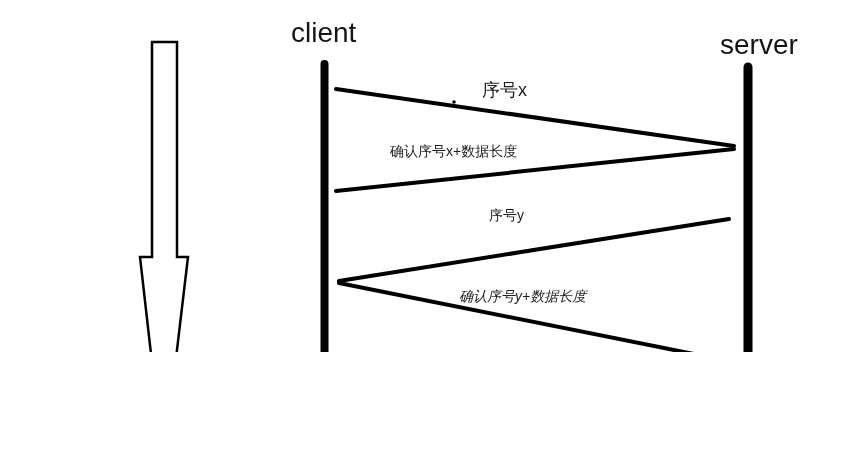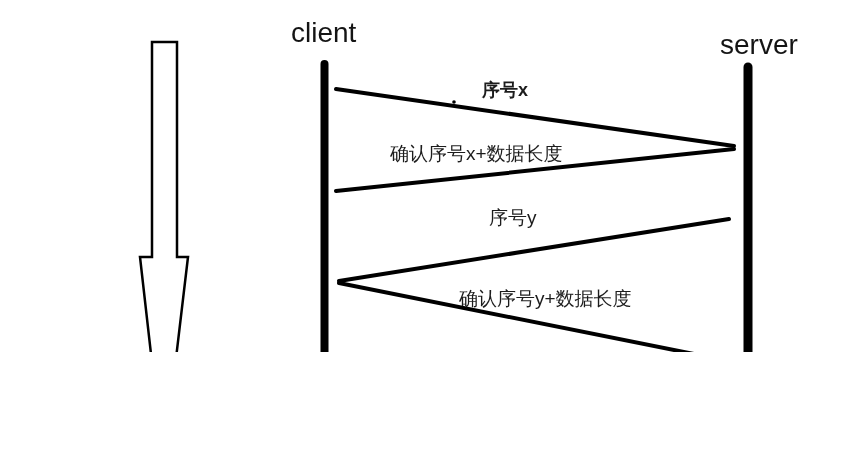--- a/index.html
+++ b/index.html
@@ -64,27 +64,27 @@
     top: 120px;
     width: 22px;
     font-size: 19px;
     line-height: 28px;
     text-align: center;
     white-space: normal;
     word-break: break-all;
     color: #2a2a2a;
   }
   .lbl.msg {
-    font-size: 19px;
+    font-size: 14px;
     color: #1c1c1c;
   }
-  .msg.m1 { left: 482px; top: 81px; font-size: 18px; font-weight: bold; }
+  .msg.m1 { left: 482px; top: 81px; font-size: 18px; }
   .msg.m2 { left: 390px; top: 144px; }
   .msg.m3 { left: 489px; top: 208px; }
-  .msg.m4 { left: 459px; top: 289px; }
+  .msg.m4 { left: 459px; top: 289px; font-style: italic; }
 </style>
 </head>
 <body>
 
 <div class="canvas">
 
   <svg class="strokes" width="865" height="472" viewBox="0 0 865 472">
 
     <path class="hollow-arrow" d="M152,42 L177,42 L177,257 L188,257 L163.5,464 L140,257 L152,257 Z"></path>
 

